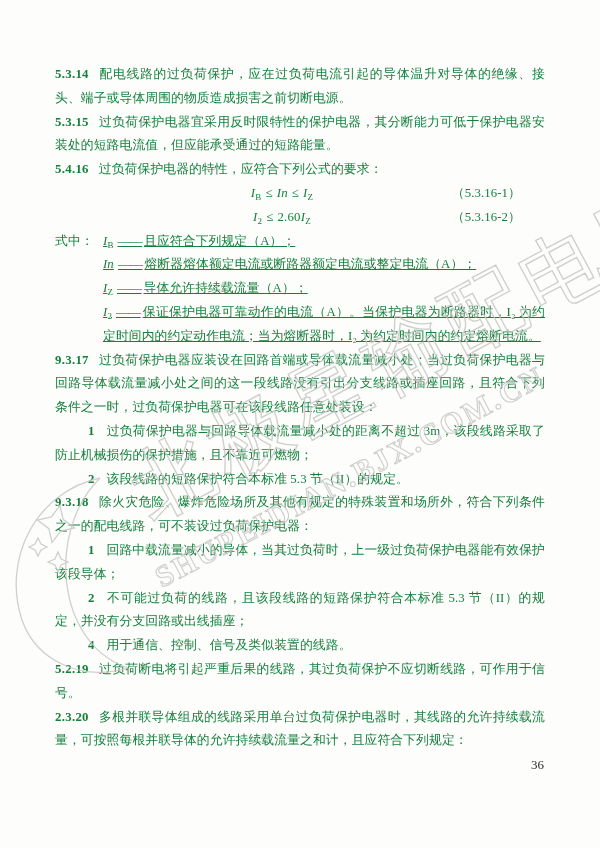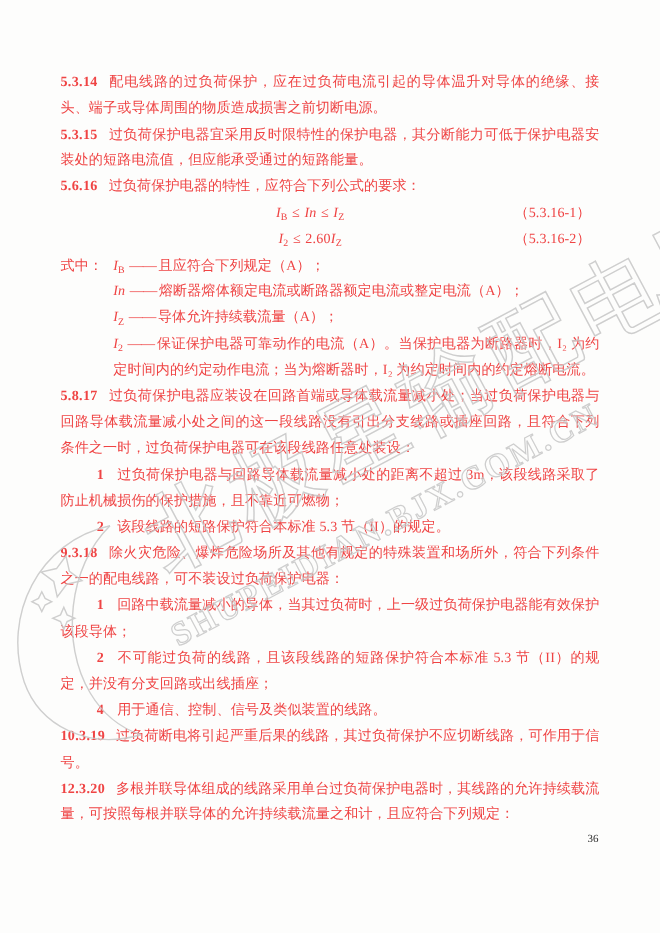--- a/index.html
+++ b/index.html
@@ -7,44 +7,44 @@
     width:600px;height:848px;
     background:#fdfdfc;
     font-family:"Liberation Serif","DejaVu Serif",serif;
   }
   .page{
     position:relative;width:600px;height:848px;overflow:hidden;
     background:#fdfdfc;
   }
   .content{
     position:absolute;left:55px;top:63px;width:490px;
-    font-size:12.8px;line-height:23.8px;color:#ef4444;
+    font-size:12.8px;line-height:23.8px;color:#15803d;
     letter-spacing:0.1px;
   }
   .para{margin:0;text-align:justify;text-align-last:left;}
   .clause .num{font-weight:bold;margin-right:10px;letter-spacing:0.3px;}
   .item{text-indent:33px;}
   .item .num{font-weight:bold;margin-right:12px;}
 
   .formula-row{position:relative;height:23.8px;text-align:center;}
   .expr{display:inline-block;transform:translateX(-18px);letter-spacing:0.2px;}
   .expr i{font-style:italic;}
   .expr sub{font-size:9px;vertical-align:-3px;line-height:0;}
   .expr .op{padding:0 4px;}
-  .eq-label{position:absolute;right:8px;top:0;}
+  .eq-label{position:absolute;right:24px;top:0;}
 
-  .def-row{position:relative;padding-left:48px;text-align:justify;text-align-last:left;}
+  .def-row{position:relative;padding-left:48px;text-align:justify;text-align-last:left;text-decoration:underline;}
   .def-lead{position:absolute;left:0;top:0;}
   .def-term i{font-style:italic;}
   .def-term sub{font-size:9px;vertical-align:-3px;line-height:0;}
   .def-dash{padding:0 2px 0 4px;letter-spacing:-0.5px;}
 
   .page-number{
     position:absolute;top:757px;right:56px;
-    font-size:10px;color:#2a2a2a;
+    font-size:13px;color:#2a2a2a;
   }
 
   .watermark{
     position:absolute;left:0;top:0;width:600px;height:848px;
     pointer-events:none;z-index:5;opacity:0.85;
   }
   .wm-cjk{
     font-family:"Liberation Serif","DejaVu Serif",serif;
     font-size:80px;letter-spacing:8px;
     fill:none;stroke:#c6c6c6;stroke-width:1.3;
@@ -73,32 +73,32 @@
       <path class="wm-shape" d="M 100,478 C 62,515 55,585 82,630 C 94,650 110,662 128,668"></path>
       <path class="wm-shape" d="M 56,505 L 62,518 L 75,524 L 62,530 L 56,543 L 50,530 L 37,524 L 50,518 Z" transform="rotate(12 56 524)"></path>
       <path class="wm-shape" d="M 38,538 L 41,544 L 47,547 L 41,550 L 38,556 L 35,550 L 29,547 L 35,544 Z"></path>
       <path class="wm-shape" d="M 58,552 L 61,559 L 68,562 L 61,565 L 58,572 L 55,565 L 48,562 L 55,559 Z"></path>
     </g>
   </svg>
 
   <main class="content" id="doc-body">
       <p class="para clause"><b class="num">5.3.14</b>配电线路的过负荷保护，应在过负荷电流引起的导体温升对导体的绝缘、接头、端子或导体周围的物质造成损害之前切断电源。</p>
       <p class="para clause"><b class="num">5.3.15</b>过负荷保护电器宜采用反时限特性的保护电器，其分断能力可低于保护电器安装处的短路电流值，但应能承受通过的短路能量。</p>
-      <p class="para clause"><b class="num">5.6.16</b>过负荷保护电器的特性，应符合下列公式的要求：</p>
+      <p class="para clause"><b class="num">5.4.16</b>过负荷保护电器的特性，应符合下列公式的要求：</p>
       <div class="formula-row"><span class="expr"><i>I</i><sub>B</sub><span class="op">≤</span><i>In</i><span class="op">≤</span><i>I</i><sub>Z</sub></span><span class="eq-label">（5.3.16-1）</span></div>
       <div class="formula-row"><span class="expr"><i>I</i><sub>2</sub><span class="op">≤</span><span>2.60</span><i>I</i><sub>Z</sub></span><span class="eq-label">（5.3.16-2）</span></div>
       <div class="def-row"><span class="def-lead">式中：</span><span class="def-term"><i>I</i><sub>B</sub></span><span class="def-dash">——</span><span class="def-desc">且应符合下列规定（A）；</span></div>
       <div class="def-row"><span class="def-term"><i>In</i></span><span class="def-dash">——</span><span class="def-desc">熔断器熔体额定电流或断路器额定电流或整定电流（A）；</span></div>
       <div class="def-row"><span class="def-term"><i>I</i><sub>Z</sub></span><span class="def-dash">——</span><span class="def-desc">导体允许持续载流量（A）；</span></div>
       <div class="def-row"><span class="def-term"><i>I</i><sub>2</sub></span><span class="def-dash">——</span><span class="def-desc">保证保护电器可靠动作的电流（A）。当保护电器为断路器时，I₂ 为约定时间内的约定动作电流；当为熔断器时，I₂ 为约定时间内的约定熔断电流。</span></div>
-      <p class="para clause"><b class="num">5.8.17</b>过负荷保护电器应装设在回路首端或导体载流量减小处；当过负荷保护电器与回路导体载流量减小处之间的这一段线路没有引出分支线路或插座回路，且符合下列条件之一时，过负荷保护电器可在该段线路任意处装设：</p>
+      <p class="para clause"><b class="num">9.3.17</b>过负荷保护电器应装设在回路首端或导体载流量减小处；当过负荷保护电器与回路导体载流量减小处之间的这一段线路没有引出分支线路或插座回路，且符合下列条件之一时，过负荷保护电器可在该段线路任意处装设：</p>
       <p class="para item"><b class="num">1</b>过负荷保护电器与回路导体载流量减小处的距离不超过 3m，该段线路采取了防止机械损伤的保护措施，且不靠近可燃物；</p>
       <p class="para item"><b class="num">2</b>该段线路的短路保护符合本标准 5.3 节（II）的规定。</p>
       <p class="para clause"><b class="num">9.3.18</b>除火灾危险、爆炸危险场所及其他有规定的特殊装置和场所外，符合下列条件之一的配电线路，可不装设过负荷保护电器：</p>
       <p class="para item"><b class="num">1</b>回路中载流量减小的导体，当其过负荷时，上一级过负荷保护电器能有效保护该段导体；</p>
       <p class="para item"><b class="num">2</b>不可能过负荷的线路，且该段线路的短路保护符合本标准 5.3 节（II）的规定，并没有分支回路或出线插座；</p>
       <p class="para item"><b class="num">4</b>用于通信、控制、信号及类似装置的线路。</p>
-      <p class="para clause"><b class="num">10.3.19</b>过负荷断电将引起严重后果的线路，其过负荷保护不应切断线路，可作用于信号。</p>
-      <p class="para clause"><b class="num">12.3.20</b>多根并联导体组成的线路采用单台过负荷保护电器时，其线路的允许持续载流量，可按照每根并联导体的允许持续载流量之和计，且应符合下列规定：</p>
+      <p class="para clause"><b class="num">5.2.19</b>过负荷断电将引起严重后果的线路，其过负荷保护不应切断线路，可作用于信号。</p>
+      <p class="para clause"><b class="num">2.3.20</b>多根并联导体组成的线路采用单台过负荷保护电器时，其线路的允许持续载流量，可按照每根并联导体的允许持续载流量之和计，且应符合下列规定：</p>
     </main>
 
   <div class="page-number">36</div>
 </div>
 
 </body></html>

